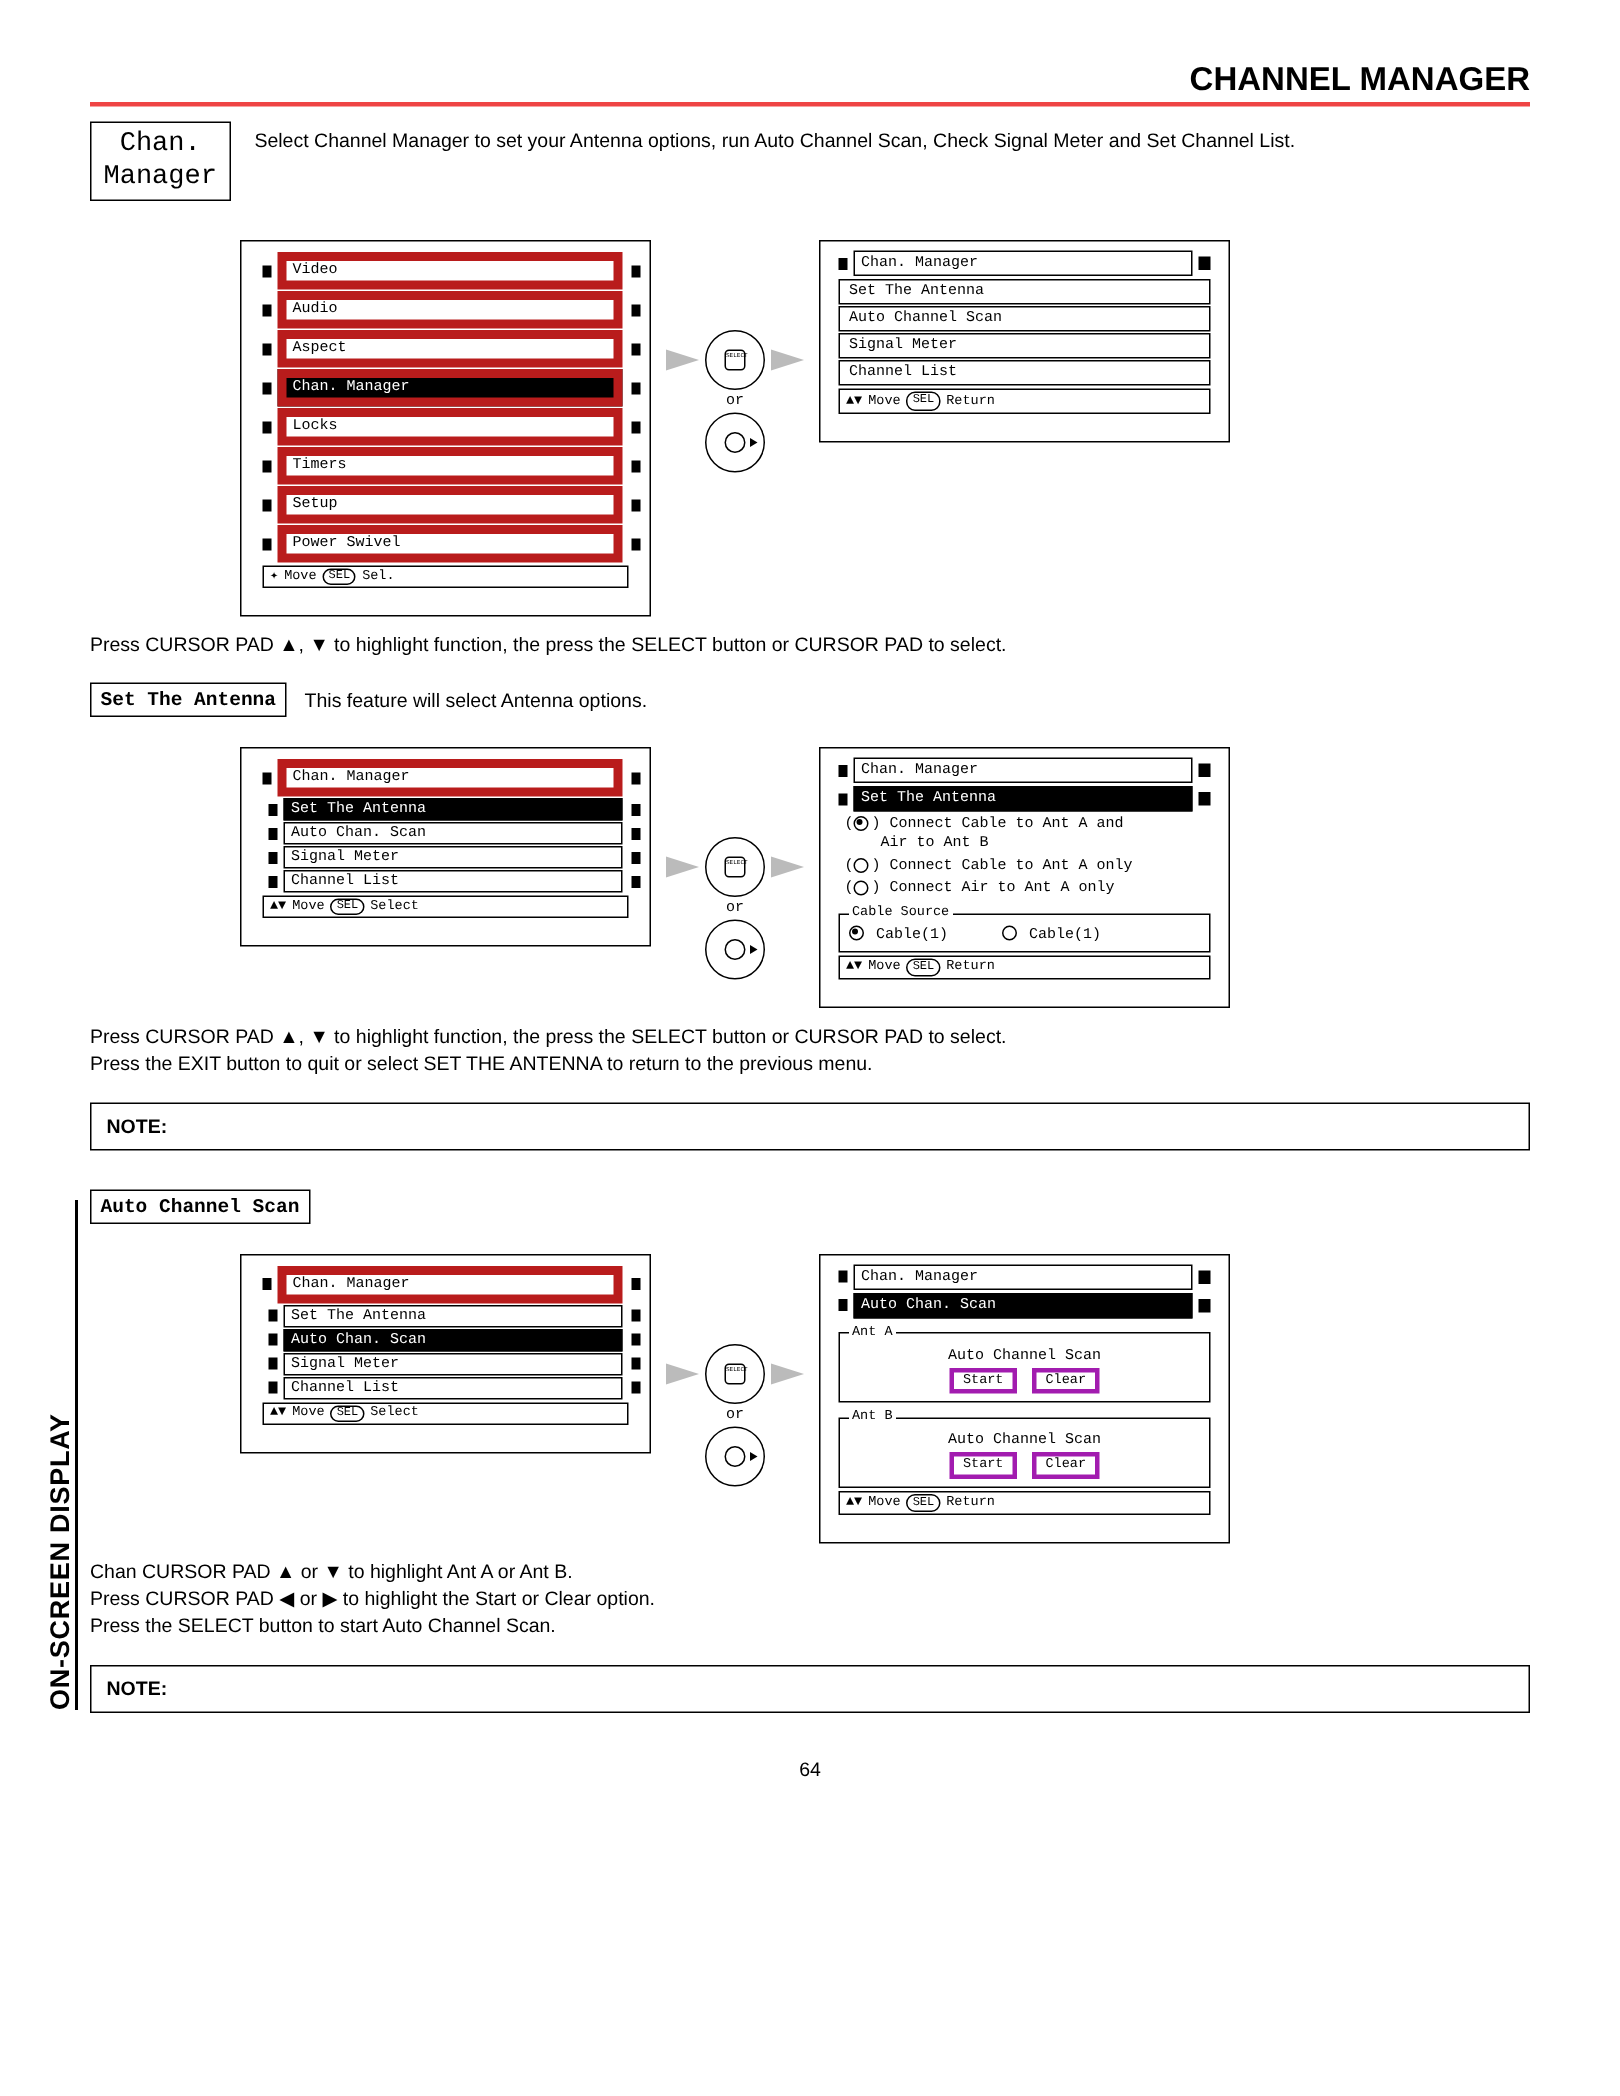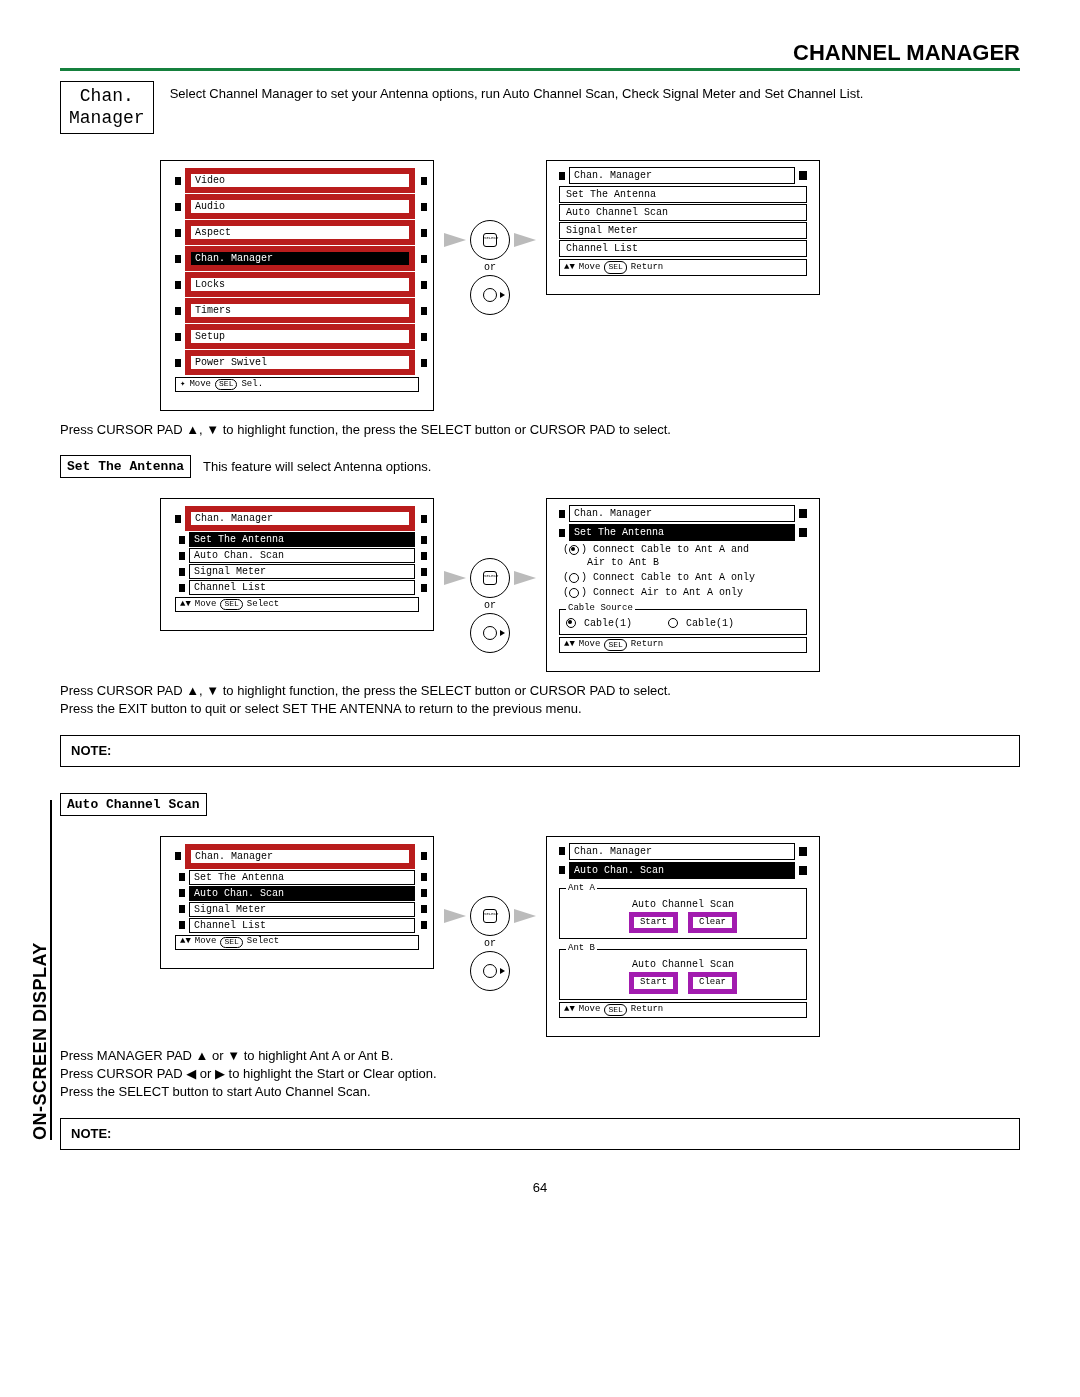--- a/index.html
+++ b/index.html
@@ -7,21 +7,21 @@
     font-size: 13px;
     margin: 0;
     padding: 40px 60px;
     width: 960px;
   }
   .page-title {
     text-align: right;
     font-weight: bold;
     font-size: 22px;
     font-family: Arial, sans-serif;
-    border-bottom: 3px solid #15803d;
+    border-bottom: 3px solid #ef4444;
     padding-bottom: 2px;
     margin-bottom: 10px;
   }
   .intro-row { }
   .intro-box {
     border: 1px solid #000;
     padding: 4px 8px;
     font-family: "Courier New", monospace;
     font-size: 18px;
     text-align: center;
@@ -175,21 +175,21 @@
   }
   .osd-sub .radio.on::before {
     content:""; position:absolute; top:1px;left:1px;width:4px;height:4px;border-radius:50%;background:#000;
   }
   .osd-sub fieldset {
     border:1px solid #000; margin:4px 6px 2px 6px; padding:2px 6px 4px 6px;
   }
   .osd-sub fieldset legend { font-size:9px; padding:0 2px; }
   .acs-row { text-align:center; margin:1px 0; }
   .acs-btn {
-    border:5px solid #a21caf; padding:0 6px; font-size:9px; display:inline-block; margin:0 2px;
+    border:3px solid #a21caf; padding:0 6px; font-size:9px; display:inline-block; margin:0 2px;
   }
 
   .body-text { margin: 8px 0 16px 0; line-height:1.4; }
 
   .feature-row { display:flex; align-items:center; gap:12px; margin: 10px 0 6px 0; }
   .feature-box {
     border:1px solid #000; padding:3px 6px;
     font-family:"Courier New", monospace; font-weight:bold; font-size:13px;
     white-space:nowrap;
   }
@@ -509,21 +509,21 @@
     <div class="foot">
       <span>▲▼</span>
       <span>Move</span>
       <span class="sel-pill">SEL</span>
       <span>Return</span>
     </div>
   </div>
 </div>
 
 <div class="body-text">
-  <span>Press MANAGER PAD ▲ or ▼ to highlight Ant A or Ant B.</span><br>
+  <span>Chan CURSOR PAD ▲ or ▼ to highlight Ant A or Ant B.</span><br>
   <span>Press CURSOR PAD ◀ or ▶ to highlight the Start or Clear option.</span><br>
   <span>Press the SELECT button to start Auto Channel Scan.</span>
 </div>
 
 <div class="note-box">
   <div class="note-label">NOTE:</div>
 </div>
 
 <div class="page-num">64</div>
 

